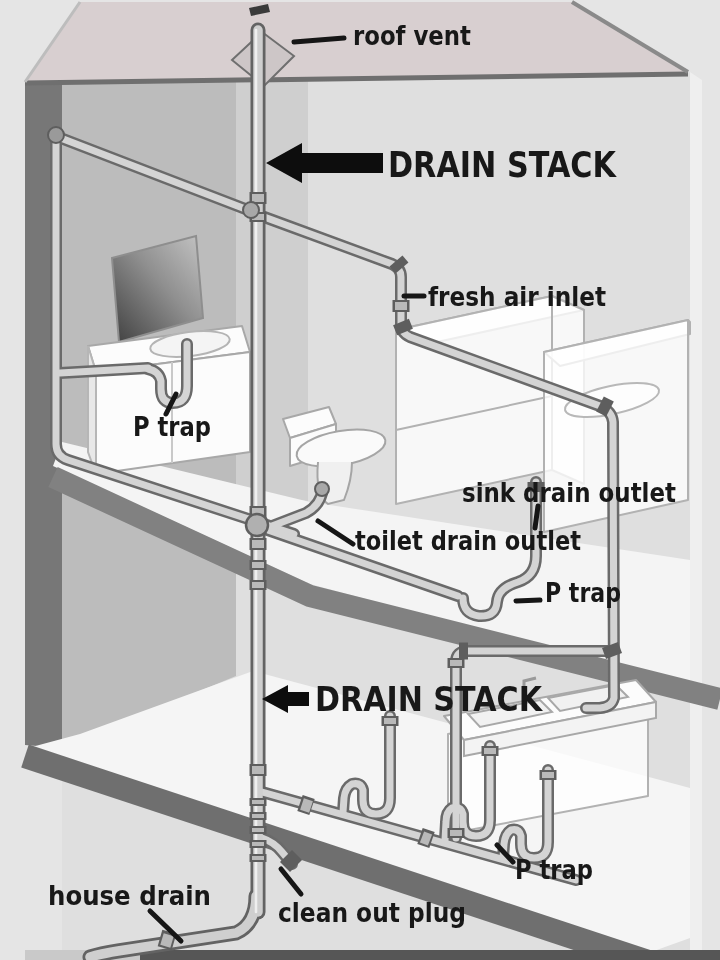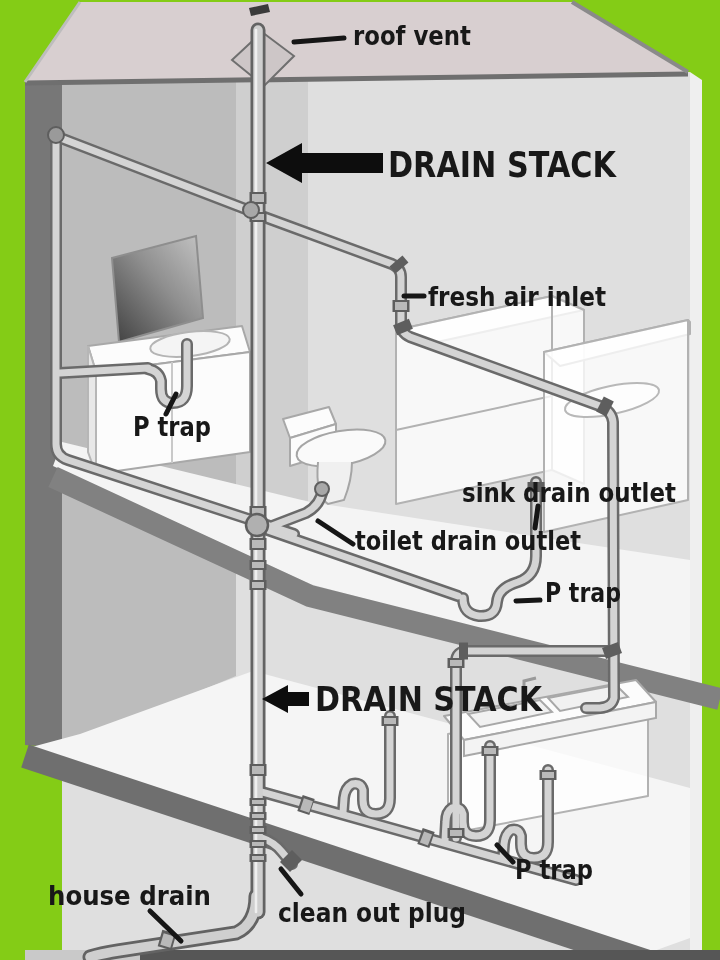--- a/index.html
+++ b/index.html
@@ -1,16 +1,16 @@
 <!DOCTYPE html>
 <html><head>
 <meta charset="utf-8">
 <style>
   html,body{margin:0;padding:0;background:#ffffff;}
-  #stage{position:relative;width:720px;height:960px;background:#84cc16;overflow:hidden;
+  #stage{position:relative;width:720px;height:960px;background:#e5e5e5;overflow:hidden;
          font-family:"DejaVu Sans","Liberation Sans",sans-serif;}
   svg{position:absolute;left:0;top:0;}
   
   .po{fill:none;stroke:#6a6a6a;stroke-width:12;stroke-linecap:round;stroke-linejoin:round;}
   .pf{fill:none;stroke:#d4d4d4;stroke-width:7;stroke-linecap:round;stroke-linejoin:round;}
   .so{fill:none;stroke:#636363;stroke-width:15;stroke-linecap:round;}
   .sf{fill:none;stroke:#cfcfcf;stroke-width:9.5;stroke-linecap:round;}
   .hl{fill:none;stroke:#efefef;stroke-width:2.6;stroke-linecap:round;}
   .fo{stroke:#5e5e5e;stroke-width:17;stroke-linecap:butt;}
   .ff{stroke:#b9b9b9;stroke-width:12;stroke-linecap:butt;}

